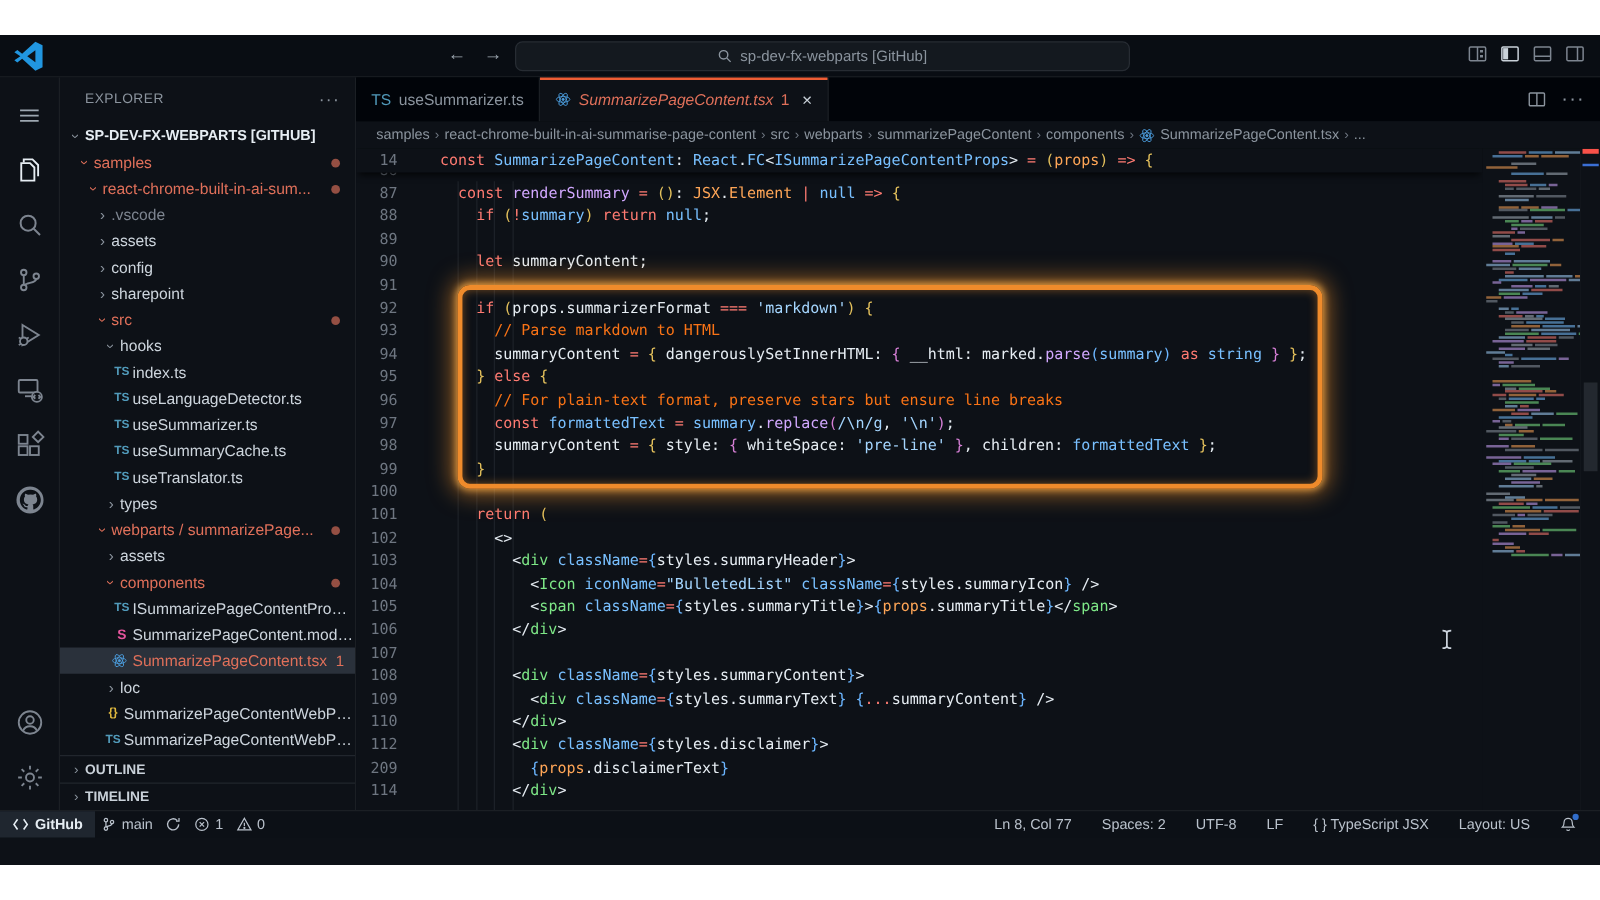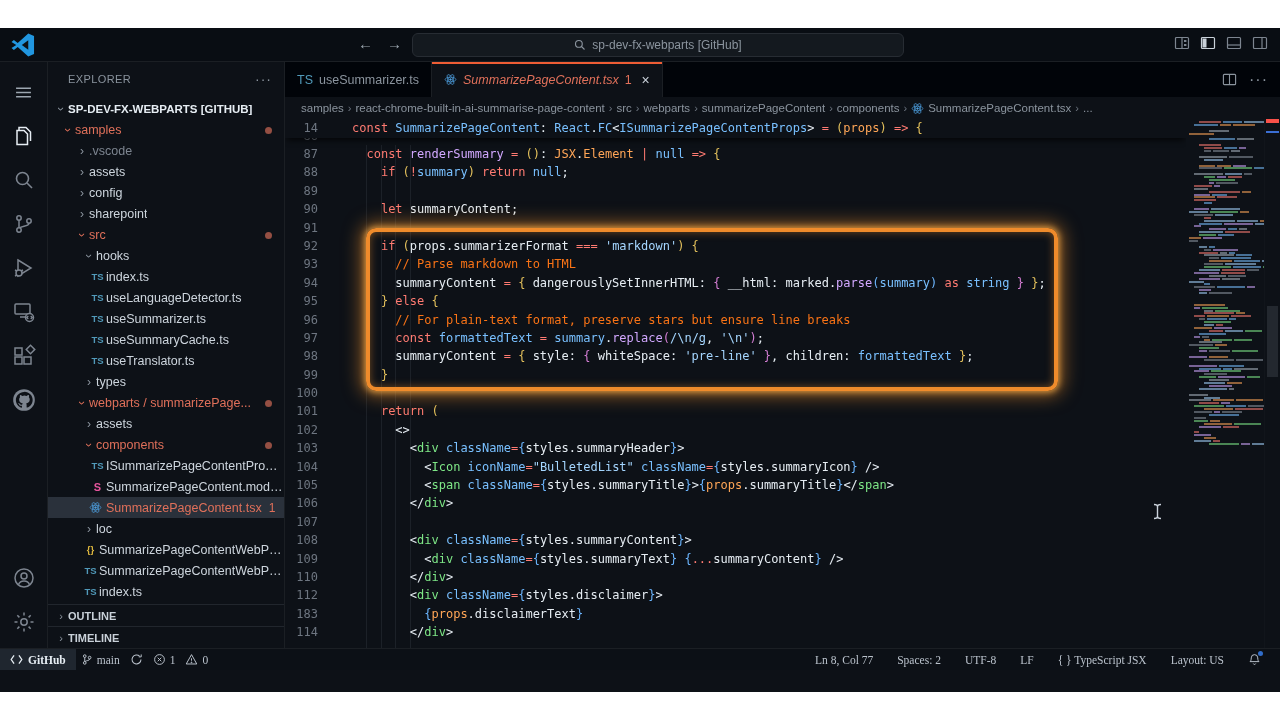--- a/index.html
+++ b/index.html
@@ -94,21 +94,21 @@
   .vscroll { width:16px; position:relative; background:#0d1117; border-left:1px solid #11151b; }
   .vs-mark-red { position:absolute; top:0; left:1px; right:1px; height:4px; background:#f85149; }
   .vs-mark-blue { position:absolute; top:12px; left:1px; right:1px; height:2px; background:#3b6fd4; }
   .vs-thumb { position:absolute; top:187px; left:2px; right:2px; height:71px; background:rgba(200,210,220,.12); }
 
   
   .statusbar { height:22px; background:#0c1016; border-top:1px solid #1b1f24;
                display:flex; align-items:center; font-size:11.5px; color:#bac2cc; }
   .st-left { display:flex; align-items:center; height:100%; }
   .st-right { margin-left:auto; display:flex; align-items:flex-end; gap:14px; padding-right:14px; height:100%; }
-  .st-item { display:flex; align-items:center; gap:4px; padding:0 5px; height:100%;font-family:Liberation Serif, serif; }
+  .st-item { display:flex; align-items:center; gap:4px; padding:0 5px; height:100%; }
   .st-remote { background:#1f262f; padding:0 10px; gap:5px; font-weight:bold; color:#e6edf3; }
   .bell-wrap { position:relative; }
   .bell-dot { position:absolute; right:-2px; top:-2px; width:5px; height:5px; border-radius:50%; background:#316dca; }
 
   .ts-blue { color:#519aba; }
   .sass-pink { color:#e5559d; }
   .json-yellow { color:#dfb93f; }
   svg { display:block; }
 
   .ibeam { position:absolute; left:1152px; top:503px; z-index:50; }
@@ -241,20 +241,25 @@
       <div class="tree" id="tree">
           <div class="trow rootrow" style="padding-left: 6px;">
             <span class="chev open">›</span>
             <span class="lbl">SP-DEV-FX-WEBPARTS [GITHUB]</span>
           </div>
           <div class="trow mod" style="padding-left: 13px;">
             <span class="chev open">›</span>
             <span class="lbl">samples</span>
             <span class="gitdot"></span>
           </div>
+          <div class="trow mod" style="padding-left: 20px;">
+            <span class="chev open">›</span>
+            <span class="lbl">react-chrome-built-in-ai-sum...</span>
+            <span class="gitdot"></span>
+          </div>
           <div class="trow dim" style="padding-left: 27px;">
             <span class="chev">›</span>
             <span class="lbl">.vscode</span>
           </div>
           <div class="trow" style="padding-left: 27px;">
             <span class="chev">›</span>
             <span class="lbl">assets</span>
           </div>
           <div class="trow" style="padding-left: 27px;">
             <span class="chev">›</span>
@@ -457,21 +462,21 @@
               <div class="code-line"><span class="gut">102</span><span class="lc"><span class="tk-t">      </span><span class="tk-t">&lt;&gt;</span></span></div>
               <div class="code-line"><span class="gut">103</span><span class="lc"><span class="tk-t">        </span><span class="tk-t">&lt;</span><span class="tk-g">div</span><span class="tk-b"> className</span><span class="tk-k">=</span><span class="tk-u">{</span><span class="tk-t">styles.summaryHeader</span><span class="tk-u">}</span><span class="tk-t">&gt;</span></span></div>
               <div class="code-line"><span class="gut">104</span><span class="lc"><span class="tk-t">          </span><span class="tk-t">&lt;</span><span class="tk-g">Icon</span><span class="tk-b"> iconName</span><span class="tk-k">=</span><span class="tk-s">"BulletedList"</span><span class="tk-b"> className</span><span class="tk-k">=</span><span class="tk-u">{</span><span class="tk-t">styles.summaryIcon</span><span class="tk-u">}</span><span class="tk-t"> /&gt;</span></span></div>
               <div class="code-line"><span class="gut">105</span><span class="lc"><span class="tk-t">          </span><span class="tk-t">&lt;</span><span class="tk-g">span</span><span class="tk-b"> className</span><span class="tk-k">=</span><span class="tk-u">{</span><span class="tk-t">styles.summaryTitle</span><span class="tk-u">}</span><span class="tk-t">&gt;</span><span class="tk-u">{</span><span class="tk-o">props</span><span class="tk-t">.summaryTitle</span><span class="tk-u">}</span><span class="tk-t">&lt;/</span><span class="tk-g">span</span><span class="tk-t">&gt;</span></span></div>
               <div class="code-line"><span class="gut">106</span><span class="lc"><span class="tk-t">        </span><span class="tk-t">&lt;/</span><span class="tk-g">div</span><span class="tk-t">&gt;</span></span></div>
               <div class="code-line"><span class="gut">107</span><span class="lc"></span></div>
               <div class="code-line"><span class="gut">108</span><span class="lc"><span class="tk-t">        </span><span class="tk-t">&lt;</span><span class="tk-g">div</span><span class="tk-b"> className</span><span class="tk-k">=</span><span class="tk-u">{</span><span class="tk-t">styles.summaryContent</span><span class="tk-u">}</span><span class="tk-t">&gt;</span></span></div>
               <div class="code-line"><span class="gut">109</span><span class="lc"><span class="tk-t">          </span><span class="tk-t">&lt;</span><span class="tk-g">div</span><span class="tk-b"> className</span><span class="tk-k">=</span><span class="tk-u">{</span><span class="tk-t">styles.summaryText</span><span class="tk-u">}</span><span class="tk-t"> </span><span class="tk-u">{</span><span class="tk-k">...</span><span class="tk-t">summaryContent</span><span class="tk-u">}</span><span class="tk-t"> /&gt;</span></span></div>
               <div class="code-line"><span class="gut">110</span><span class="lc"><span class="tk-t">        </span><span class="tk-t">&lt;/</span><span class="tk-g">div</span><span class="tk-t">&gt;</span></span></div>
               <div class="code-line"><span class="gut">112</span><span class="lc"><span class="tk-t">        </span><span class="tk-t">&lt;</span><span class="tk-g">div</span><span class="tk-b"> className</span><span class="tk-k">=</span><span class="tk-u">{</span><span class="tk-t">styles.disclaimer</span><span class="tk-u">}</span><span class="tk-t">&gt;</span></span></div>
-              <div class="code-line"><span class="gut">183</span><span class="lc"><span class="tk-t">          </span><span class="tk-u">{</span><span class="tk-o">props</span><span class="tk-t">.disclaimerText</span><span class="tk-u">}</span></span></div>
+              <div class="code-line"><span class="gut">209</span><span class="lc"><span class="tk-t">          </span><span class="tk-u">{</span><span class="tk-o">props</span><span class="tk-t">.disclaimerText</span><span class="tk-u">}</span></span></div>
               <div class="code-line"><span class="gut">114</span><span class="lc"><span class="tk-t">        </span><span class="tk-t">&lt;/</span><span class="tk-g">div</span><span class="tk-t">&gt;</span></span></div>
             </div>
           <div class="hlbox"></div>
         </div>
         <div class="minimap" id="minimap">
             <div class="mm-row" style="top: 2px; left: 13px;">
               <span style="width: 22.4131px; background: rgb(255, 123, 114);"></span>
               <span style="width: 18.6914px; background: rgb(121, 192, 255);"></span>
               <span style="width: 21.2434px; background: rgb(165, 214, 255);"></span>
             </div>

